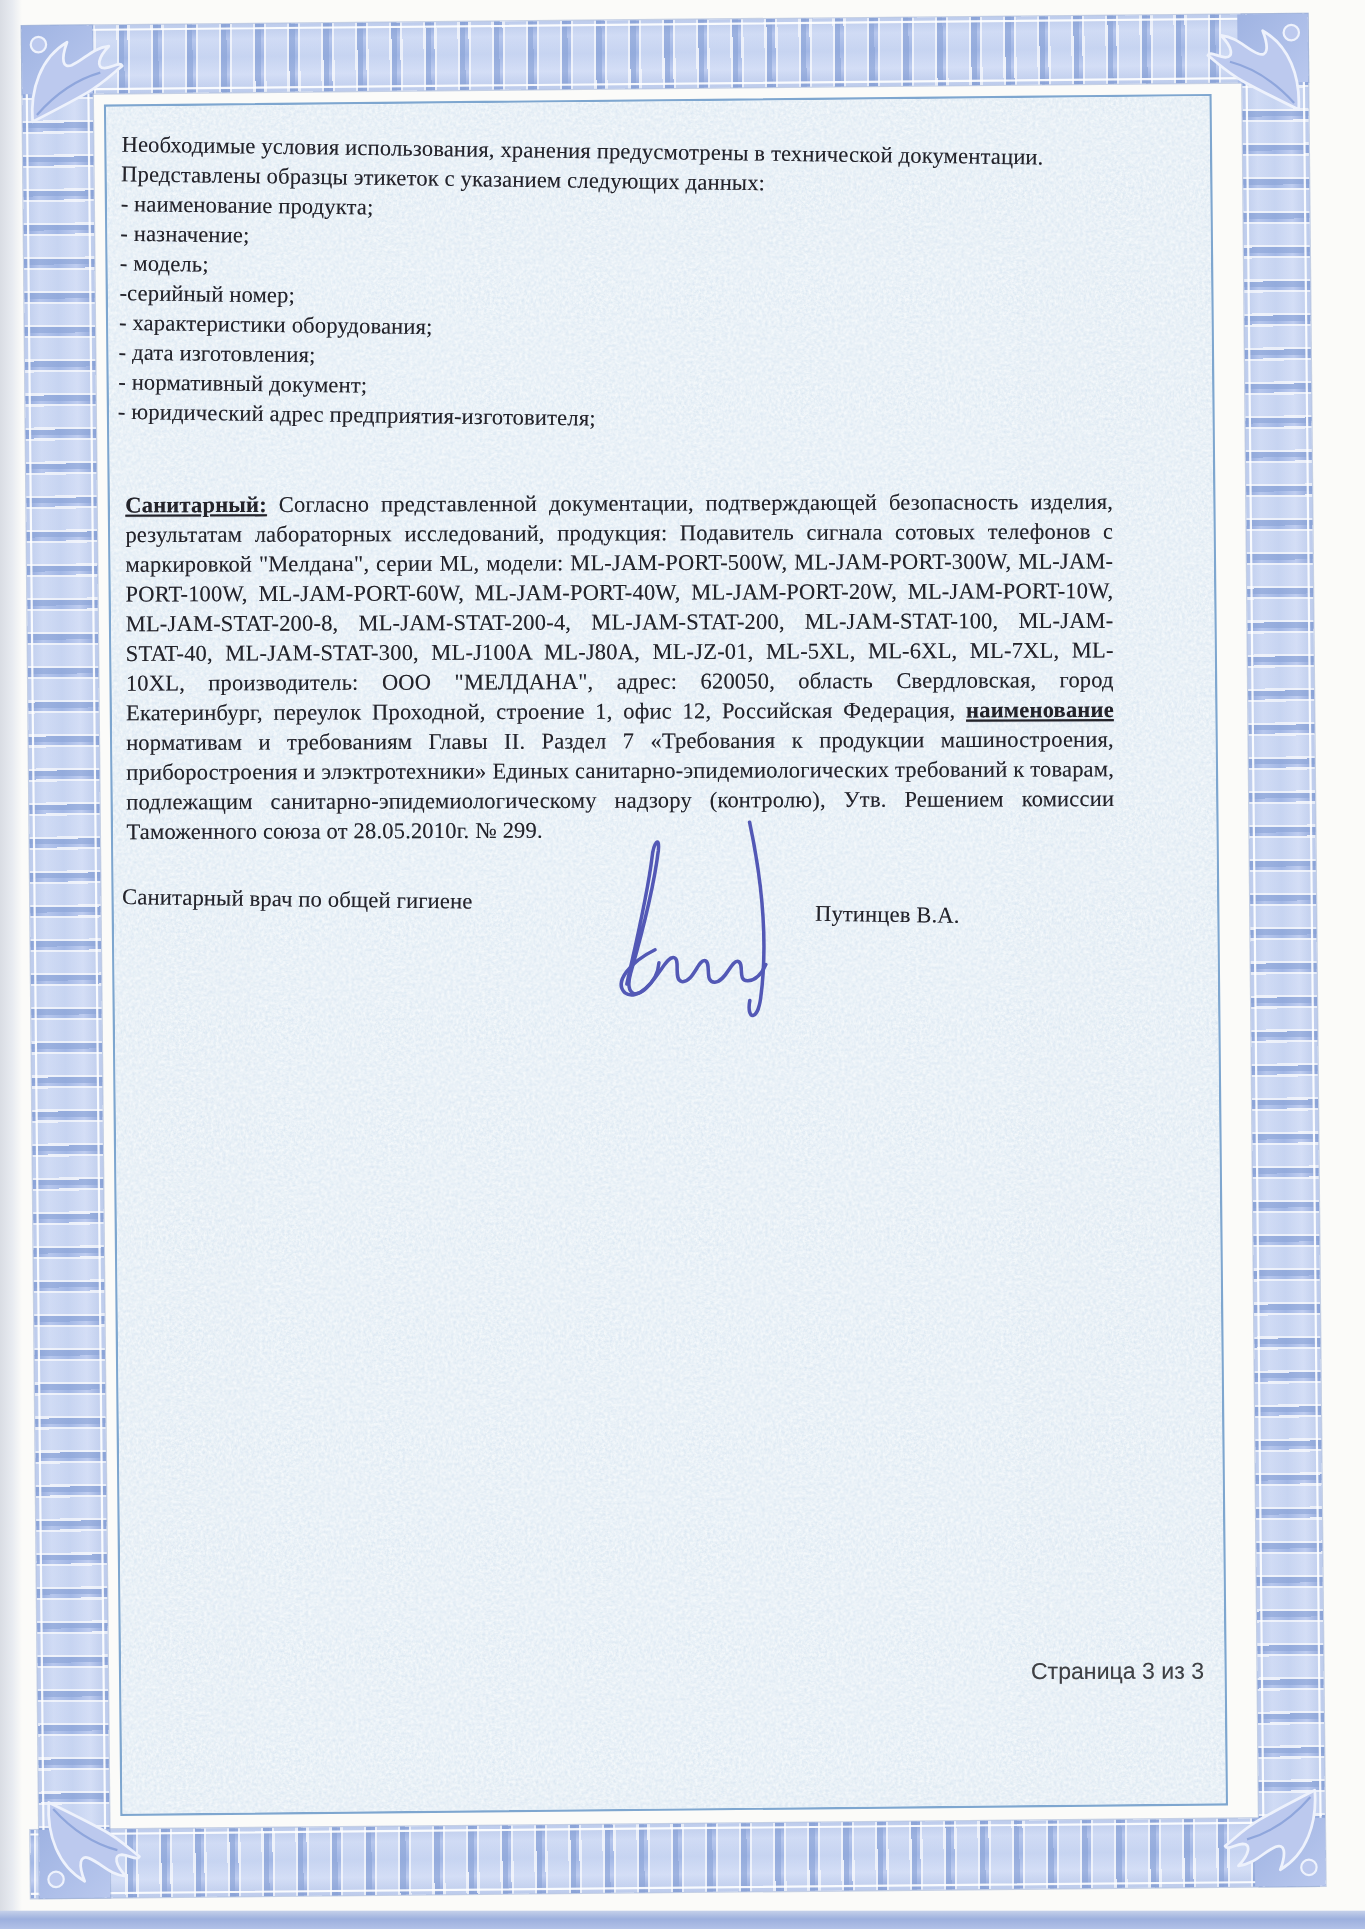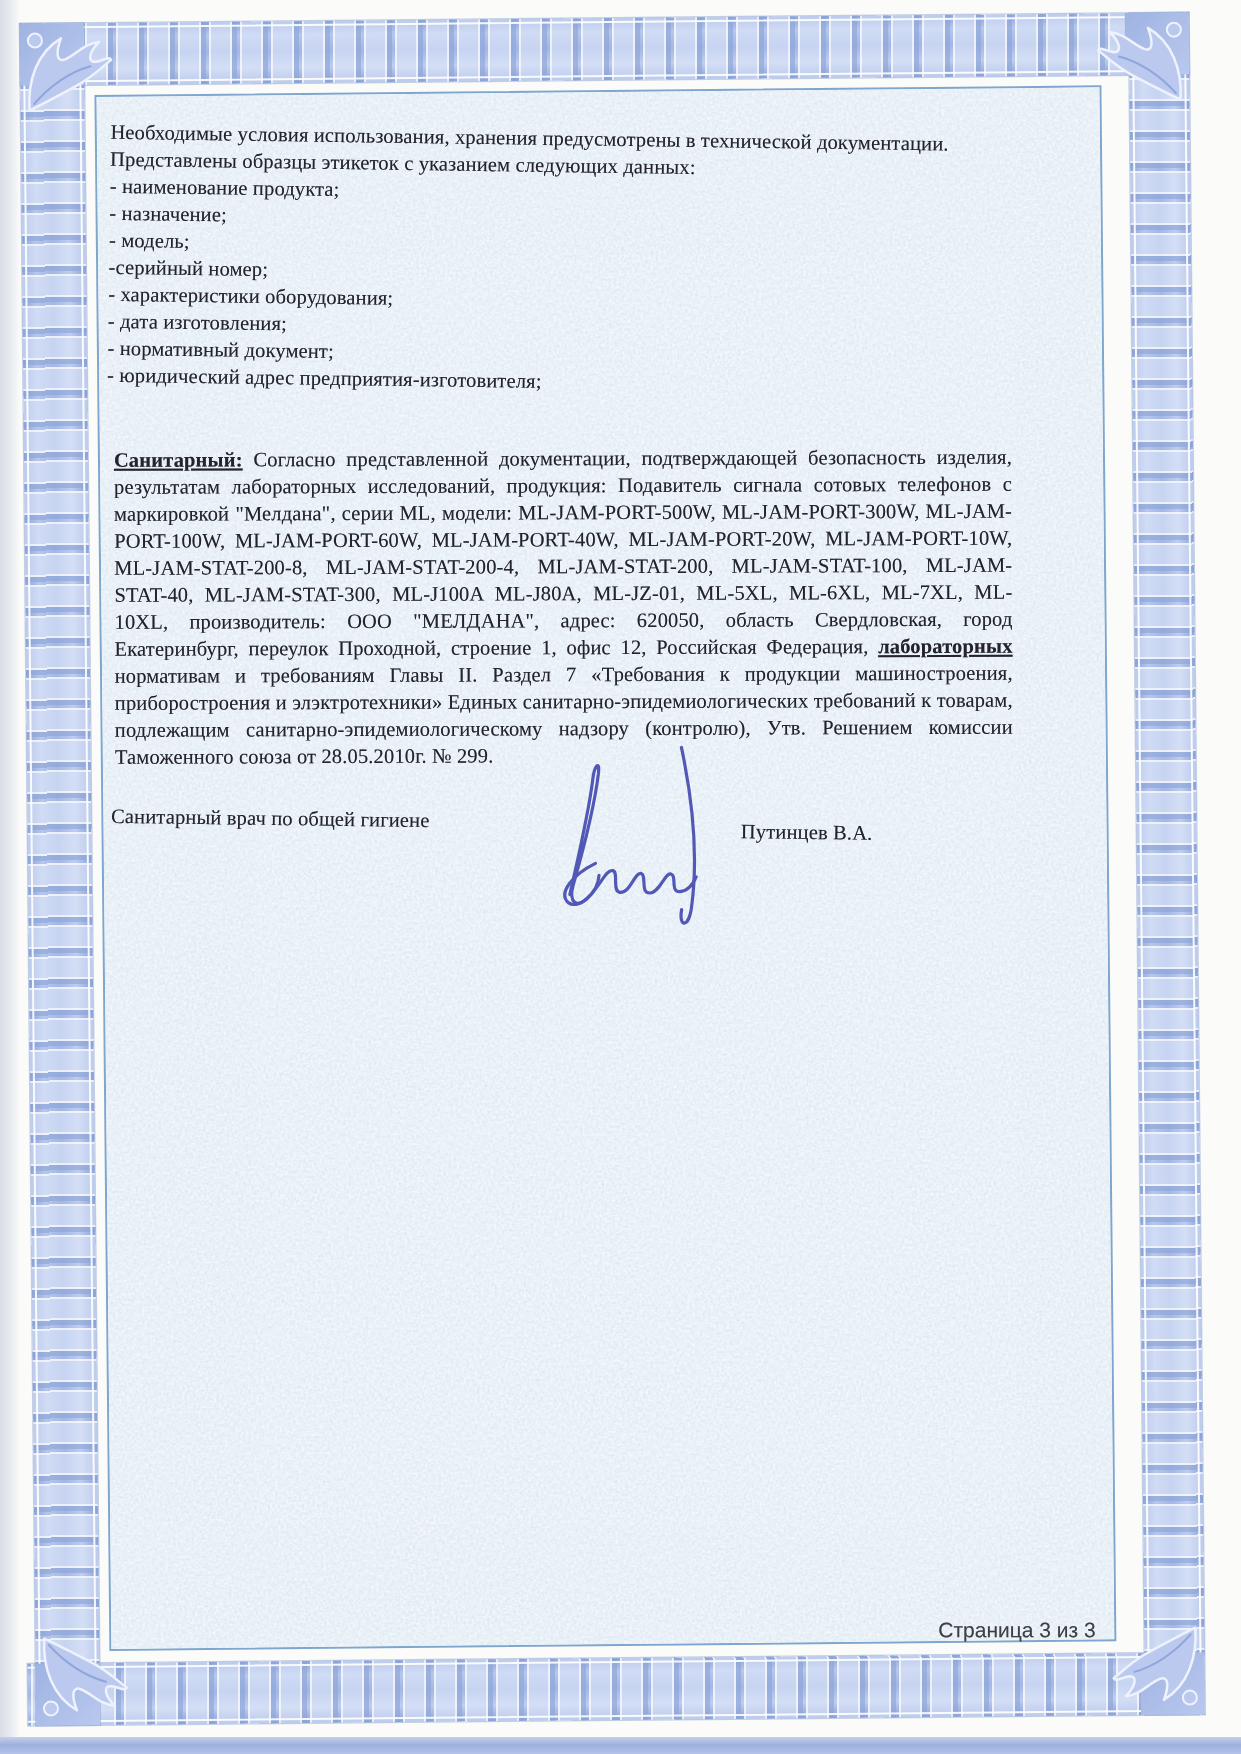--- a/index.html
+++ b/index.html
@@ -72,21 +72,21 @@
     letter-spacing:.15px;text-shadow:0 0 .5px rgba(45,45,70,.45);}
   .block p{margin:0;}
   .just{text-align:justify;}
   .intro{left:118px;top:114px;width:896px;transform:rotate(1.35deg);transform-origin:0 0;}
   .conclusion{left:118px;top:442px;width:898px;transform:rotate(0.35deg);transform-origin:0 0;}
   .conclusion b{font-weight:bold;text-decoration:underline;}
   .signrow{left:112px;top:798px;width:902px;height:34px;transform:rotate(1.3deg);transform-origin:0 0;}
   .signname{position:absolute;left:630px;top:7px;}
   .signature{position:absolute;left:538px;top:742px;width:180px;height:205px;transform:rotate(-2deg);}
   .pagenum{
-    position:absolute;left:931px;top:1622px;
+    position:absolute;left:931px;top:1512px;
     font-family:"Liberation Sans","DejaVu Sans",sans-serif;
     font-size:21px;color:#3e4044;transform:rotate(0.5deg);
     text-shadow:0 0 .4px rgba(60,60,70,.4);
     text-align:right;
   }
 </style>
 </head>
 <body>
 
 <div class="artifact-left"></div>
@@ -158,21 +158,21 @@
       <div>- дата изготовления;</div>
       <div>- нормативный документ;</div>
       <div>- юридический адрес предприятия-изготовителя;</div>
     </div>
   </div>
 
   <div class="block conclusion">
     <p class="just">
       <b>Санитарный:</b>
       <span>Согласно представленной документации, подтверждающей безопасность изделия, результатам лабораторных исследований, продукция: Подавитель сигнала сотовых телефонов с маркировкой "Мелдана", серии ML, модели: ML-JAM-PORT-500W, ML-JAM-PORT-300W, ML-JAM-PORT-100W, ML-JAM-PORT-60W, ML-JAM-PORT-40W, ML-JAM-PORT-20W, ML-JAM-PORT-10W, ML-JAM-STAT-200-8, ML-JAM-STAT-200-4, ML-JAM-STAT-200, ML-JAM-STAT-100, ML-JAM-STAT-40, ML-JAM-STAT-300, ML-J100A ML-J80A, ML-JZ-01, ML-5XL, ML-6XL, ML-7XL, ML-10XL, производитель: ООО "МЕЛДАНА", адрес: 620050, область Свердловская, город Екатеринбург, переулок Проходной, строение 1, офис 12, Российская Федерация,</span>
-      <b>лабораторных</b>
+      <b>наименование</b>
       <span>нормативам и требованиям Главы II. Раздел 7 «Требования к продукции машиностроения, приборостроения и элэктротехники» Единых санитарно-эпидемиологических требований к товарам, подлежащим санитарно-эпидемиологическому надзору (контролю), Утв. Решением комиссии Таможенного союза от 28.05.2010г. № 299.</span>
     </p>
   </div>
 
   <div class="block signrow">
     <span>Санитарный врач по общей гигиене</span>
     <span class="signname">Путинцев В.А.</span>
   </div>
 
   <svg class="signature" viewBox="0 0 180 205">

